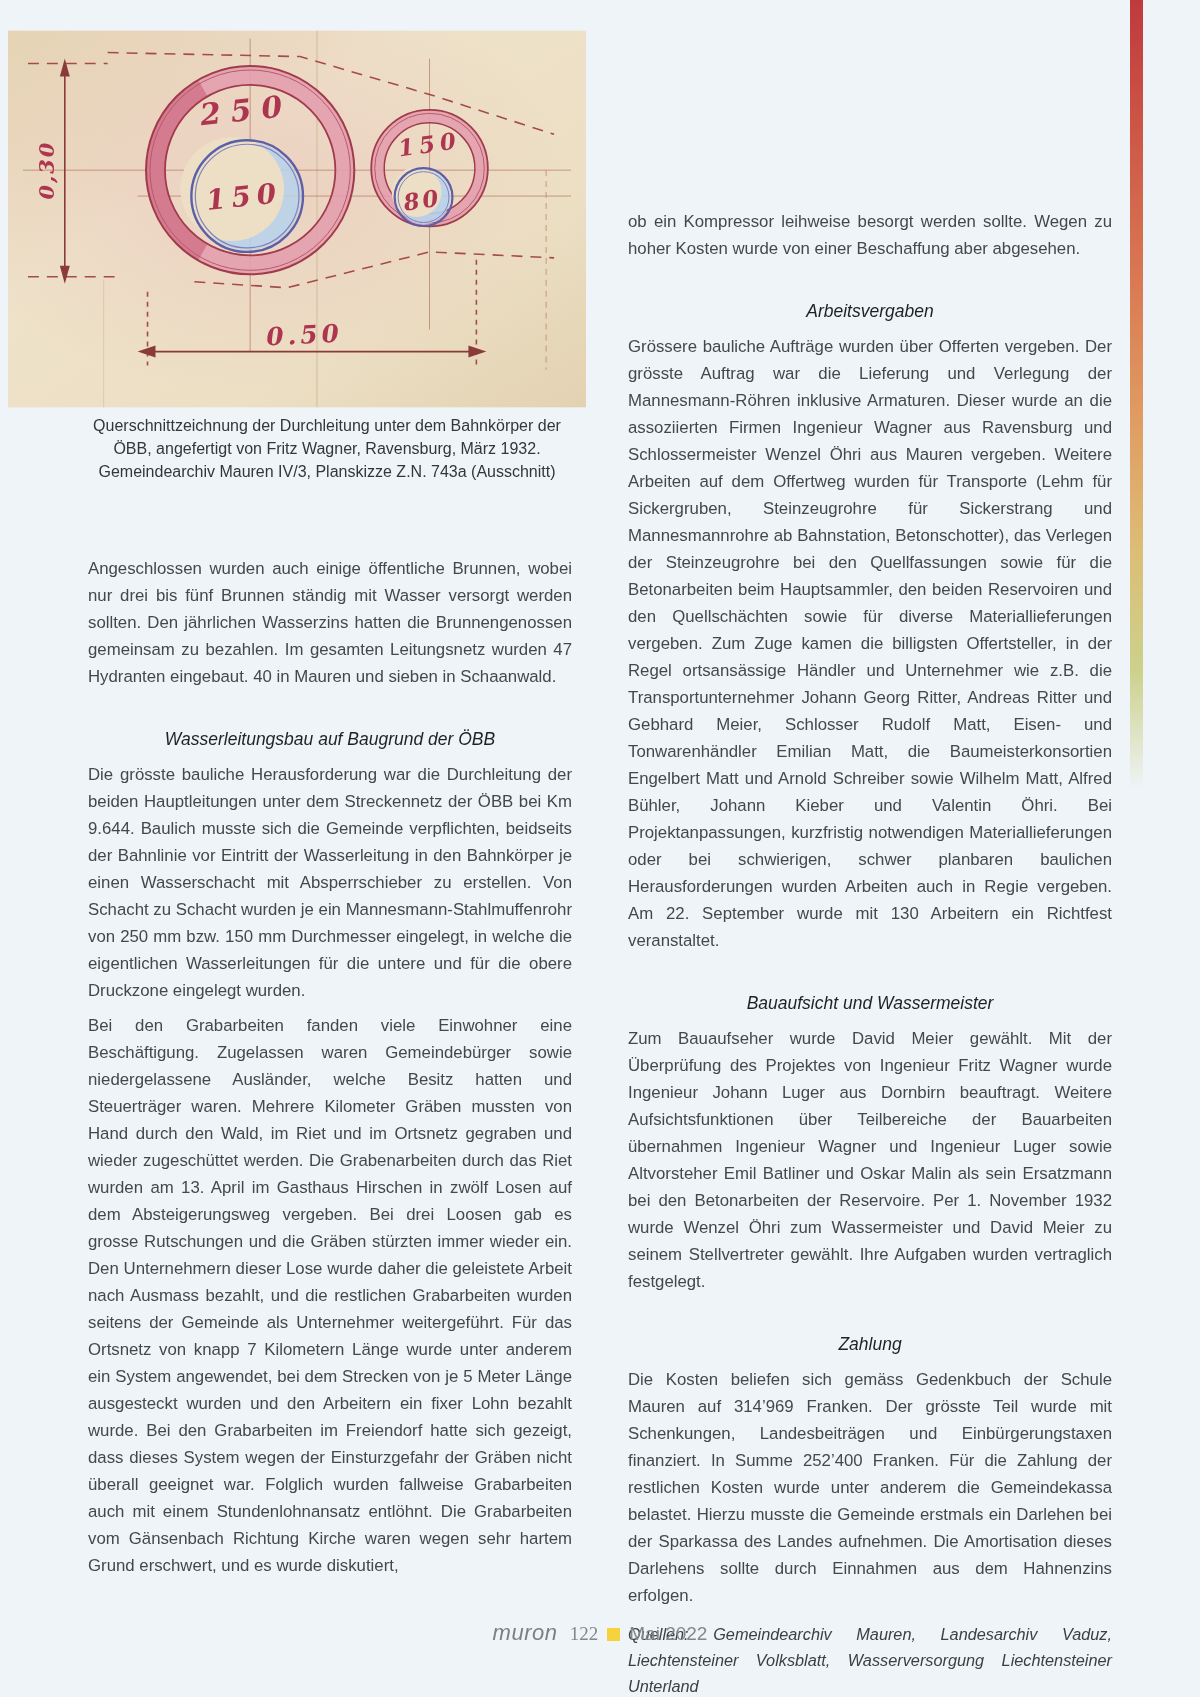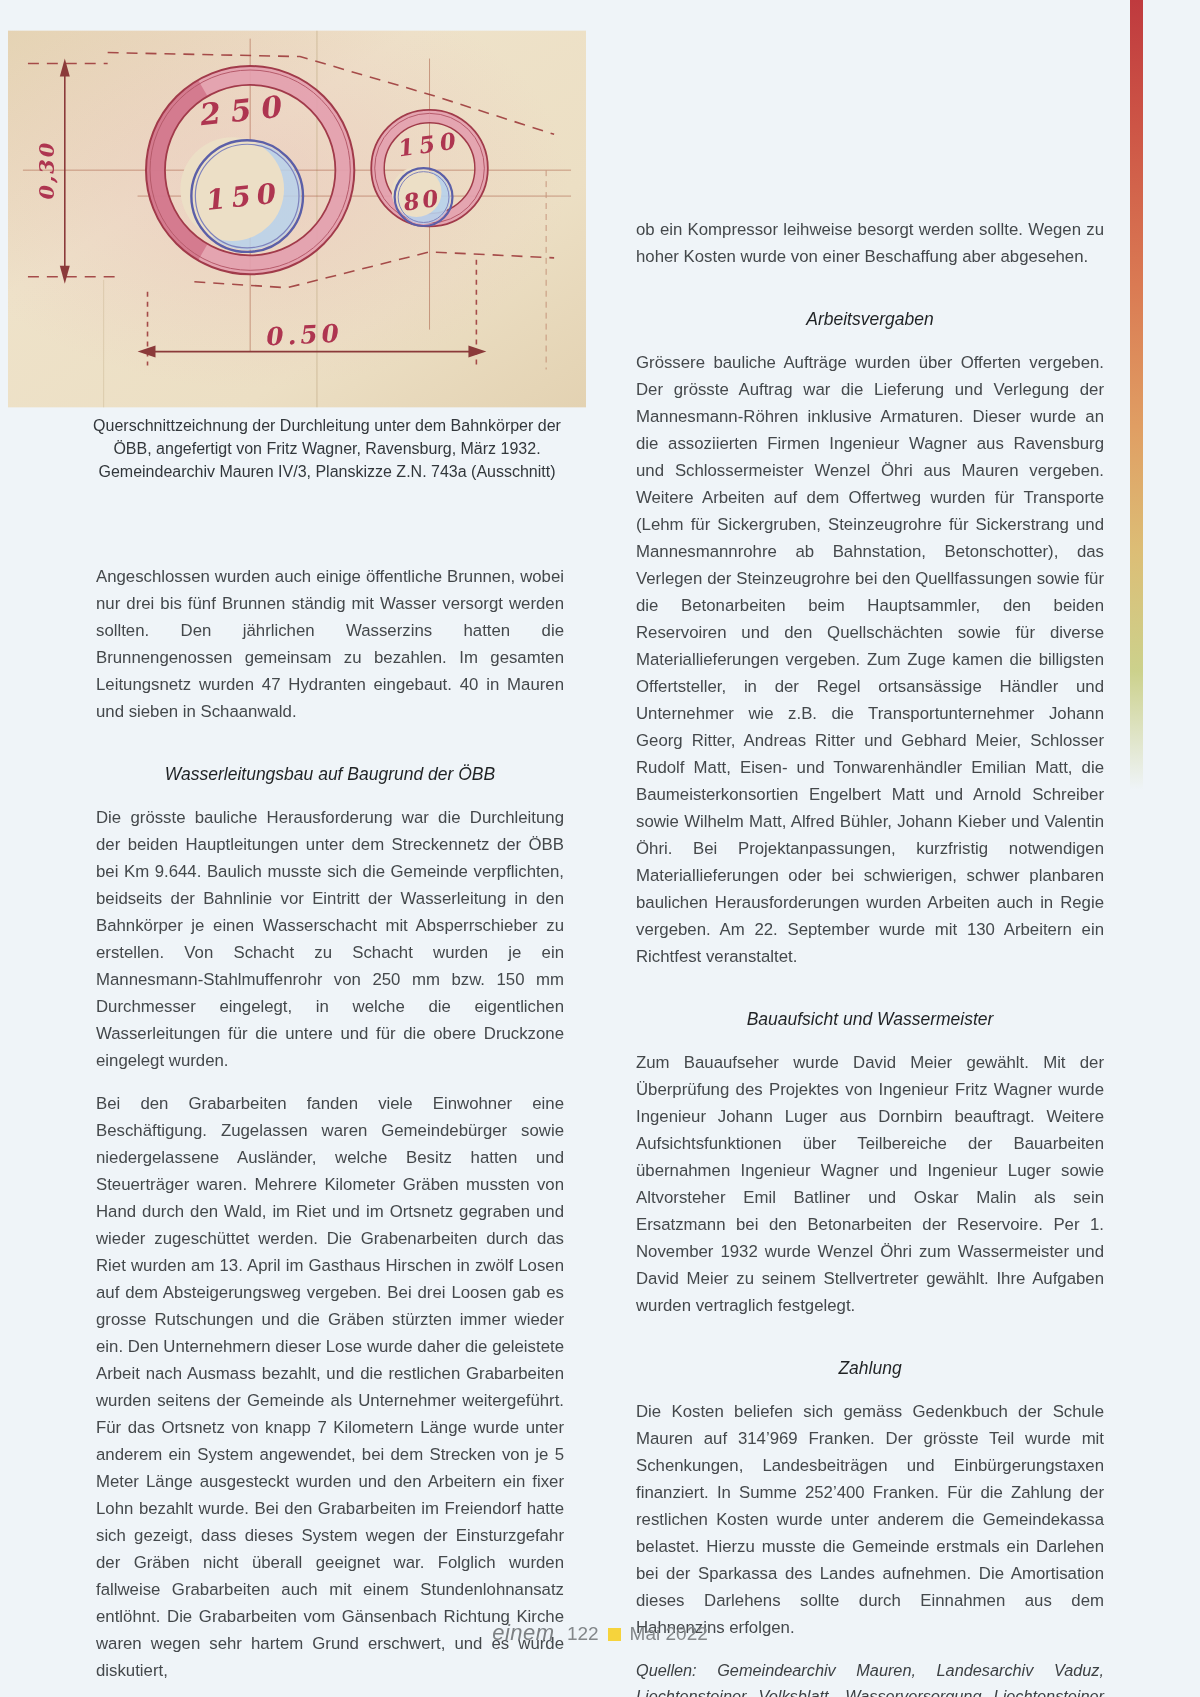--- a/index.html
+++ b/index.html
@@ -15,21 +15,21 @@
   .hand{font-family:"DejaVu Serif",serif;font-style:italic;font-weight:bold;fill:#ae3550;}
   .caption{
     position:absolute;left:80px;top:414px;width:494px;
     font-size:16px;line-height:23px;color:#32373b;text-align:center;
   }
   
   .col{position:absolute;width:500px;text-align:justify;
        font-size:16.8px;line-height:27px;hyphens:auto;-webkit-hyphens:auto;}
   .col-left{left:80px;top:547px;}
   .col-right{left:620px;top:200px;}
-  .col p{margin:16px;}
+  .col p{margin:8px;}
   .col h3{
     margin:36px 0 0 0;font-size:17.5px;line-height:27px;
     font-weight:normal;font-style:italic;color:#1f2224;text-align:center;
   }
   .sources{margin-top:12px !important;font-style:italic;font-size:16.3px;line-height:26px;color:#3c4043;}
   
   .accent-bar{
     position:absolute;left:1130px;top:0;width:13px;height:790px;
     background:linear-gradient(180deg,
       #bf3a3e 0%, #cd5546 16%, #da7a53 36%, #e09e63 54%,
@@ -38,21 +38,21 @@
   
   .footer{
     position:absolute;left:0;top:1620px;width:100%;text-align:center;
     color:#83878a;font-size:19px;
   }
   .footer .mag{font-style:italic;font-size:22px;letter-spacing:.5px;color:#7c8083;}
   .footer .sep{
     display:inline-block;width:13px;height:13px;background:#f6d33c;
     margin:0 9px 0 9px;vertical-align:-1px;
   }
-  .footer .issue{margin-left:7px;}
+  .footer .issue{margin-left:7px;font-family:Liberation Serif, serif;}
 </style>
 </head>
 <body>
 
 <div class="page">
 
   <div class="figure">
     <svg viewBox="0 0 580 378" xmlns="http://www.w3.org/2000/svg">
       <defs>
         <linearGradient id="paper" x1="0" y1="0" x2="1" y2="1">
@@ -148,17 +148,17 @@
     <h3>Bauaufsicht und Wassermeister</h3>
     <p>Zum Bauaufseher wurde David Meier gewählt. Mit der Überprüfung des Projektes von Ingenieur Fritz Wagner wurde Ingenieur Johann Luger aus Dornbirn beauftragt. Weitere Aufsichtsfunktionen über Teilbereiche der Bauarbeiten übernahmen Ingenieur Wagner und Ingenieur Luger sowie Altvorsteher Emil Batliner und Oskar Malin als sein Ersatzmann bei den Betonarbeiten der Reservoire. Per 1. November 1932 wurde Wenzel Öhri zum Wassermeister und David Meier zu seinem Stellvertreter gewählt. Ihre Aufgaben wurden vertraglich festgelegt.</p>
     <h3>Zahlung</h3>
     <p>Die Kosten beliefen sich gemäss Gedenkbuch der Schule Mauren auf 314’969 Franken. Der grösste Teil wurde mit Schenkungen, Landesbeiträgen und Einbürgerungstaxen finanziert. In Summe 252’400 Franken. Für die Zahlung der restlichen Kosten wurde unter anderem die Gemeindekassa belastet. Hierzu musste die Gemeinde erstmals ein Darlehen bei der Sparkassa des Landes aufnehmen. Die Amortisation dieses Darlehens sollte durch Einnahmen aus dem Hahnenzins erfolgen.</p>
     <p class="sources">Quellen: Gemeindearchiv Mauren, Landesarchiv Vaduz, Liechtensteiner Volksblatt, Wasserversorgung Liechtensteiner Unterland</p>
   </div>
 
   <div class="accent-bar"></div>
 
   <div class="footer">
-    <span class="mag">einem</span>
+    <span class="mag">muron</span>
     <span class="issue">122</span><span class="sep"></span><span>Mai 2022</span>
   </div>
 
 </div>
 
 </body></html>

